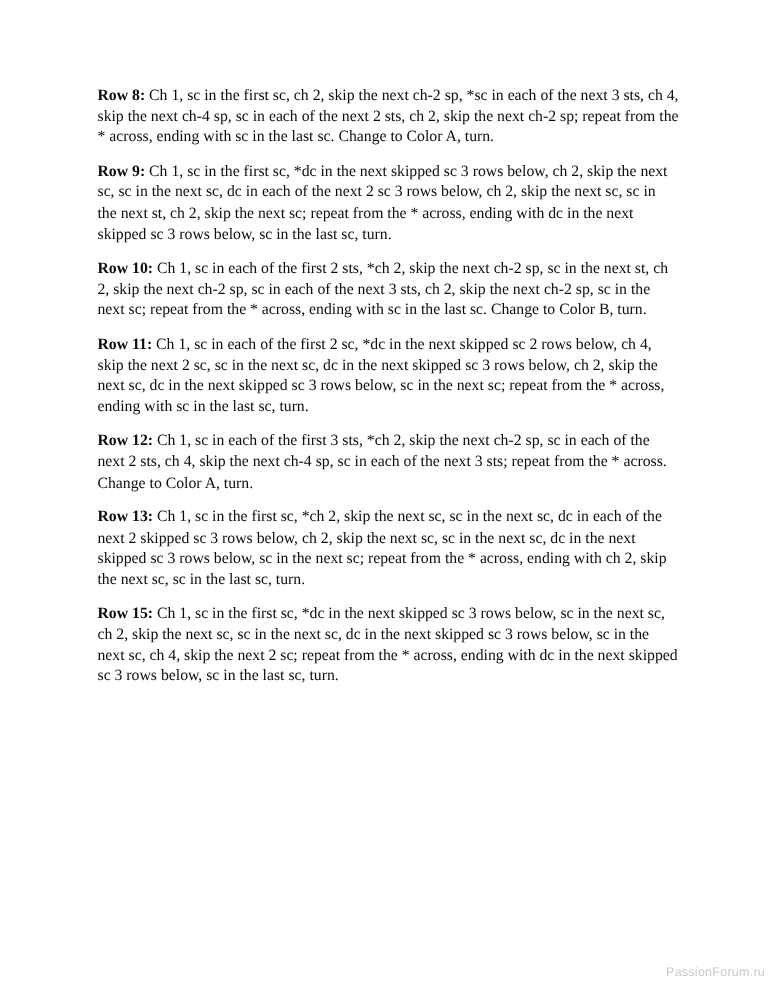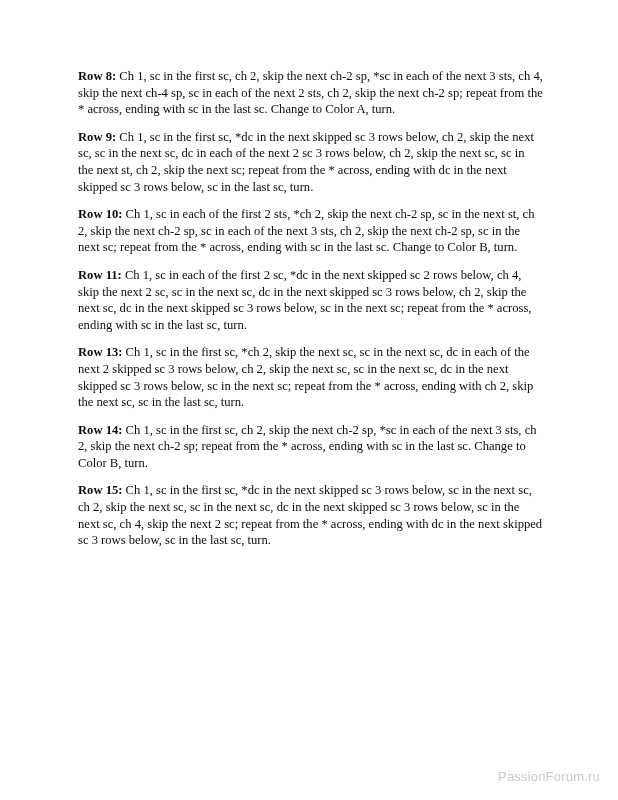--- a/index.html
+++ b/index.html
@@ -38,24 +38,24 @@
     color: #0d0d0d;
   }
   .para:last-child {
     margin-bottom: 0;
   }
   .row-label {
     font-weight: bold;
   }
   .watermark {
     position: absolute;
-    right: 18px;
+    right: 6px;
     bottom: 16px;
     font-family: "Liberation Sans", sans-serif;
-    font-size: 13px;
+    font-size: 10px;
     letter-spacing: 0.2px;
     color: #c9c9c9;
   }
 </style>
 </head>
 <body>
 
 <div class="page">
   <div class="content">
 
@@ -68,28 +68,28 @@
     </p>
 
     <p class="para">
       <span class="row-label">Row 10:</span><span> Ch 1, sc in each of the first 2 sts, *ch 2, skip the next ch-2 sp, sc in the next st, ch 2, skip the next ch-2 sp, sc in each of the next 3 sts, ch 2, skip the next ch-2 sp, sc in the next sc; repeat from the * across, ending with sc in the last sc. Change to Color B, turn.</span>
     </p>
 
     <p class="para">
       <span class="row-label">Row 11:</span><span> Ch 1, sc in each of the first 2 sc, *dc in the next skipped sc 2 rows below, ch 4, skip the next 2 sc, sc in the next sc, dc in the next skipped sc 3 rows below, ch 2, skip the next sc, dc in the next skipped sc 3 rows below, sc in the next sc; repeat from the * across, ending with sc in the last sc, turn.</span>
     </p>
 
+    <p class="para">
+      <span class="row-label">Row 12:</span><span> Ch 1, sc in each of the first 3 sts, *ch 2, skip the next ch-2 sp, sc in each of the next 2 sts, ch 4, skip the next ch-4 sp, sc in each of the next 3 sts; repeat from the * across. Change to Color A, turn.</span>
+    </p>
 
     <p class="para">
       <span class="row-label">Row 13:</span><span> Ch 1, sc in the first sc, *ch 2, skip the next sc, sc in the next sc, dc in each of the next 2 skipped sc 3 rows below, ch 2, skip the next sc, sc in the next sc, dc in the next skipped sc 3 rows below, sc in the next sc; repeat from the * across, ending with ch 2, skip the next sc, sc in the last sc, turn.</span>
     </p>
 
-    <p class="para">
-      <span class="row-label">Row 14:</span><span> Ch 1, sc in the first sc, ch 2, skip the next ch-2 sp, *sc in each of the next 3 sts, ch 2, skip the next ch-2 sp; repeat from the * across, ending with sc in the last sc. Change to Color B, turn.</span>
-    </p>
 
     <p class="para">
       <span class="row-label">Row 15:</span><span> Ch 1, sc in the first sc, *dc in the next skipped sc 3 rows below, sc in the next sc, ch 2, skip the next sc, sc in the next sc, dc in the next skipped sc 3 rows below, sc in the next sc, ch 4, skip the next 2 sc; repeat from the * across, ending with dc in the next skipped sc 3 rows below, sc in the last sc, turn.</span>
     </p>
 
 
   </div>
 
   <div class="watermark">PassionForum.ru</div>
 </div>

